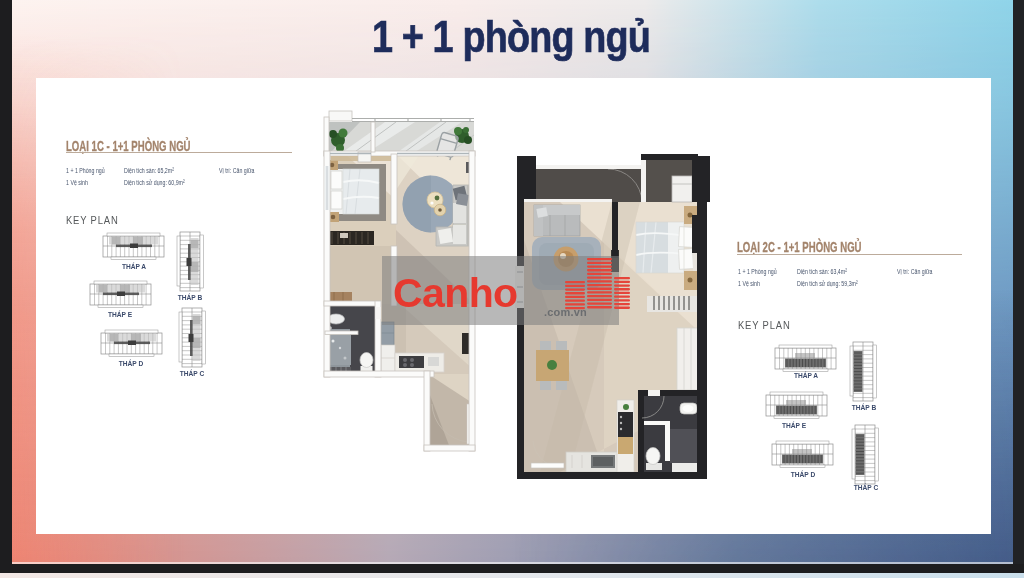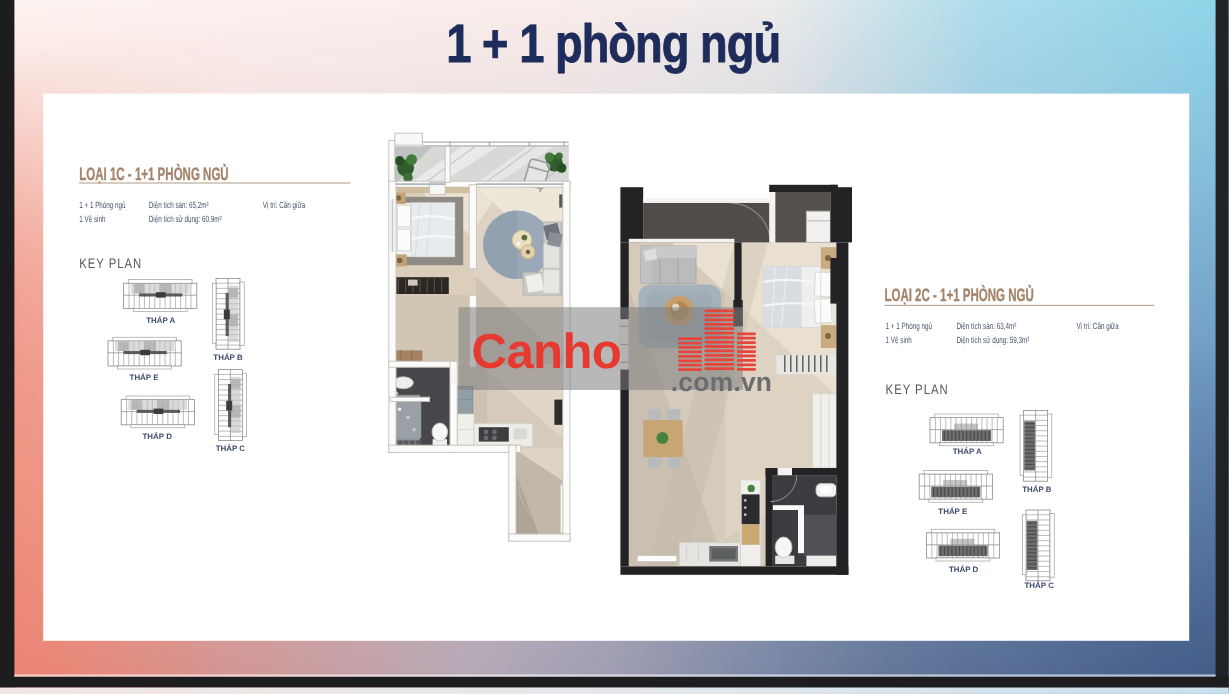--- a/index.html
+++ b/index.html
@@ -983,13 +983,13 @@
       <rect x="614" y="291.8" width="16" height="2.3" rx="1.1"></rect>
       <rect x="614" y="295.5" width="16" height="2.3" rx="1.1"></rect>
       <rect x="614" y="299.2" width="16" height="2.3" rx="1.1"></rect>
       <rect x="614" y="302.9" width="16" height="2.3" rx="1.1"></rect>
       <rect x="614" y="306.6" width="16" height="2.3" rx="1.1"></rect>
     </g>
 </svg>
 
 <div class="abs" style="left:393px;top:270px;font-size:41px;font-weight:bold;color:#e6392f;letter-spacing:-0.6px;">Canho</div>
 
-<div class="abs" style="left:559px;top:306px;font-size:22px;font-weight:bold;color:#6b6d70;letter-spacing:0.2px;">.com.vn</div>
+<div class="abs" style="left:544px;top:306px;font-size:11px;font-weight:bold;color:#6b6d70;letter-spacing:0.2px;">.com.vn</div>
 
 </body></html>

